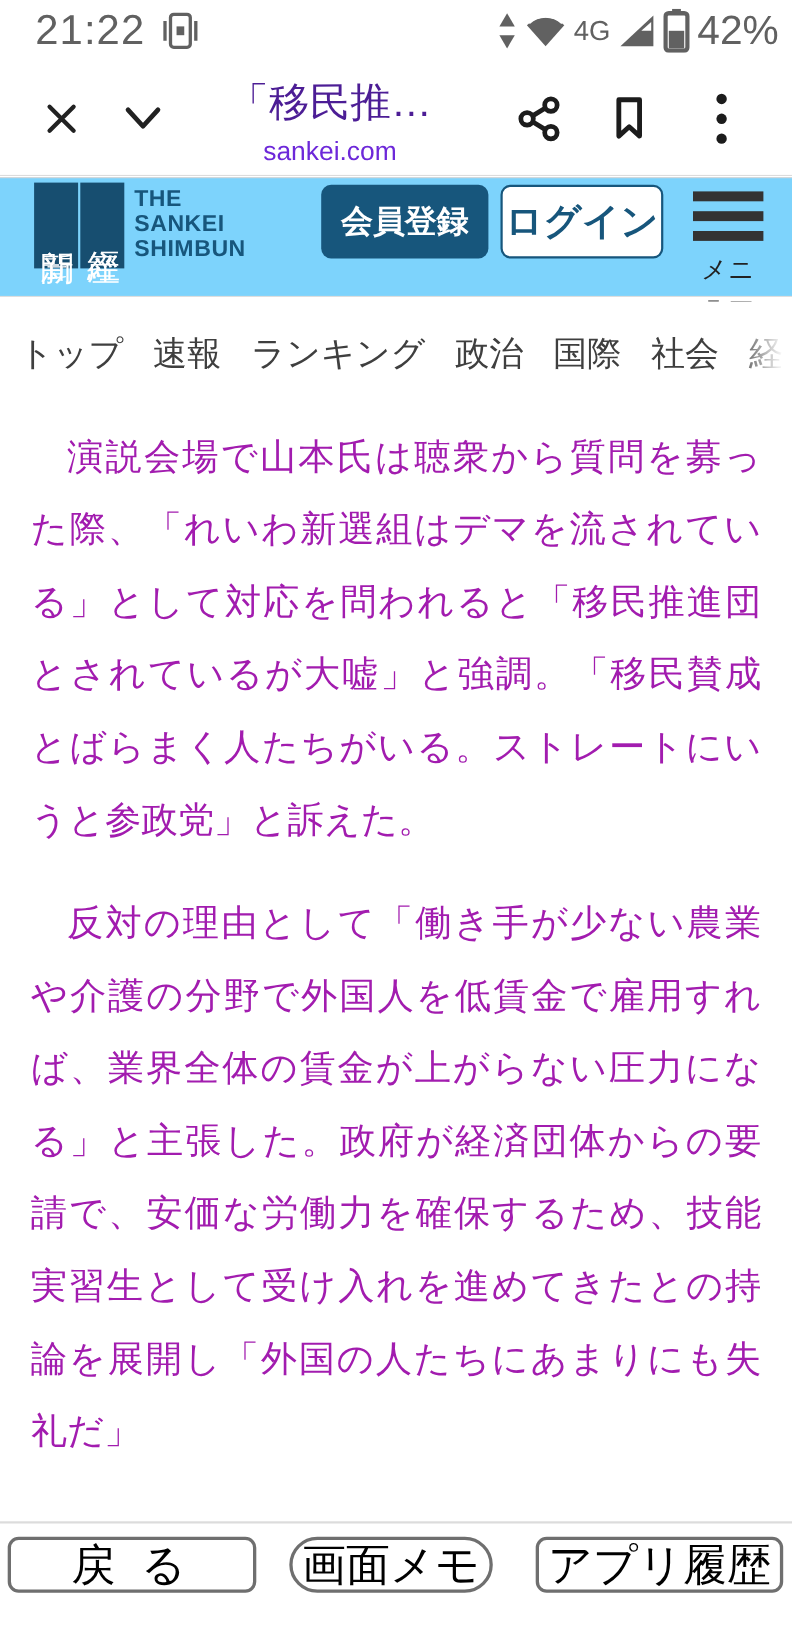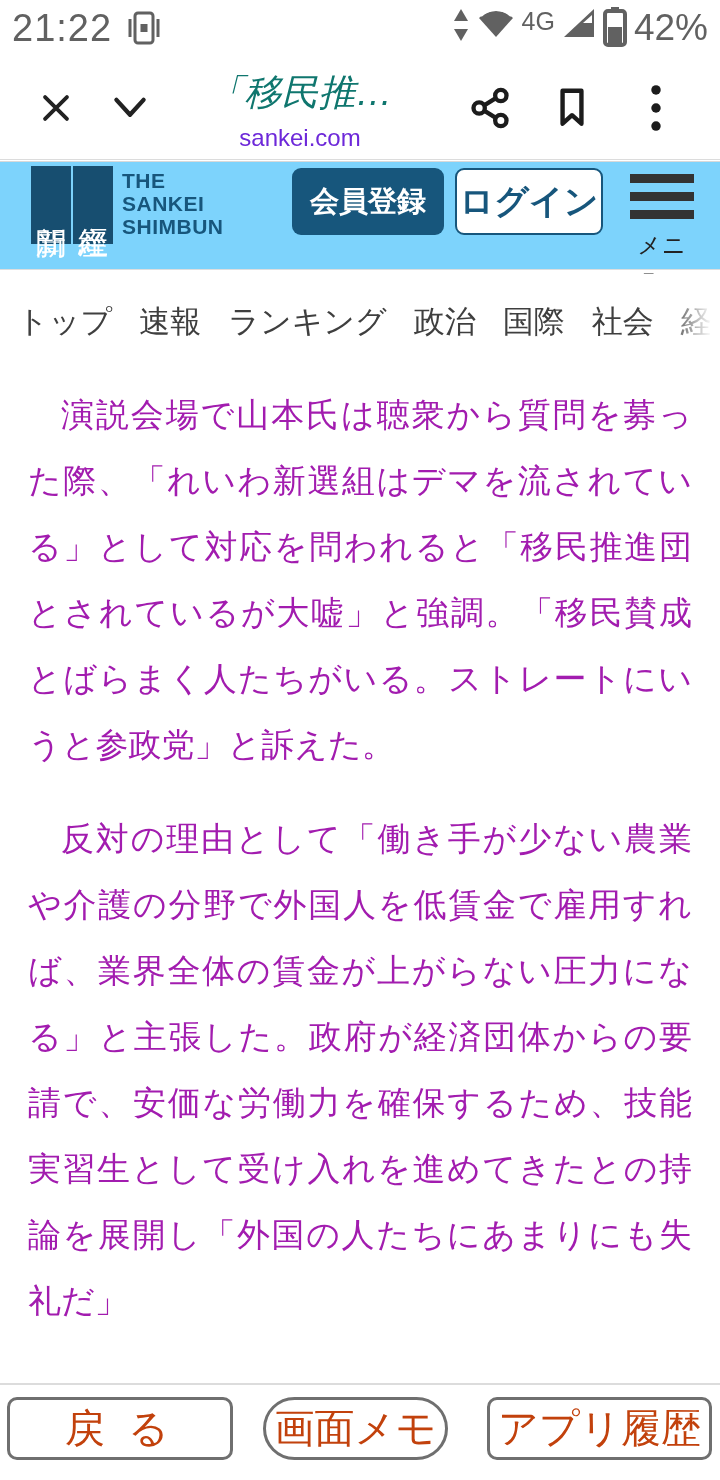--- a/index.html
+++ b/index.html
@@ -3,39 +3,39 @@
 <meta charset="utf-8">
 <style>
   * { margin:0; padding:0; box-sizing:border-box; }
   html,body { width:720px; height:1480px; background:#fff; overflow:hidden;
     font-family:"Liberation Sans","DejaVu Sans",sans-serif; }
   .page { position:relative; width:720px; height:1480px; background:#fff; }
 
   
   .statusbar { position:absolute; top:0; left:0; right:0; height:56px;
     display:flex; align-items:center; color:#616161; }
-  .sb-left { display:flex; align-items:center; gap:12px; padding-left:12px; }
+  .sb-left { display:flex; align-items:center; gap:12px; padding-left:32px; }
   .sb-time { font-size:38px; letter-spacing:1px; }
-  .sb-right { margin-left:auto; display:flex; gap:7px; padding-right:12px; }
+  .sb-right { margin-left:auto; display:flex; align-items:center; gap:7px; padding-right:12px; }
   .sb-net { font-size:25px; }
   .sb-batt-pct { font-size:37px; }
   .sb-icon { display:block; }
 
   
   .chrome { position:absolute; top:56px; left:0; right:0; height:104px; background:#fff;
     border-bottom:1px solid #dcdcdc; }
   .chrome-icon { position:absolute; top:0; height:104px; display:flex; align-items:center;
     justify-content:center; width:56px; cursor:pointer; }
   .ci-close { left:28px; }
   .ci-expand { left:102px; }
   .ci-share { left:462px; }
   .ci-bookmark { left:544px; }
   .ci-overflow { left:628px; }
   .chrome-center { position:absolute; left:160px; width:280px; top:12px; text-align:center; }
-  .chrome-title { font-size:37px; color:#0f766e; white-space:nowrap;font-style:italic; }
+  .chrome-title { font-size:37px; color:#4c1d95; white-space:nowrap; }
   .chrome-domain { font-size:24px; color:#6d28d9; margin-top:6px; }
 
   
   .siteheader { position:absolute; top:161px; left:0; right:0; height:109px; background:#7dd3fc;
     border-top:1px solid #d9d9d9; border-bottom:1px solid #dedede; }
   .logo { position:absolute; left:31px; top:4px; display:flex; gap:2px; cursor:pointer; }
   .seal { width:40px; height:78px; background:#174e70; color:#fff;
     writing-mode:vertical-rl; text-orientation:upright;
     font-family:"Liberation Serif","DejaVu Serif",serif;
     font-size:30px; line-height:40px; text-align:center; letter-spacing:2px; }
@@ -64,22 +64,22 @@
 
   
   .article { position:absolute; top:369px; left:0; right:0; bottom:97px; background:#fff;
     padding:13px 28px 0 28px; overflow:hidden; }
   .article p { font-size:33px; line-height:66px; color:#a21caf; text-indent:1em;
     margin-bottom:28px; text-align:justify; }
 
   
   .bottombar { position:absolute; left:0; right:0; bottom:0; height:97px; background:#fff;
     border-top:2px solid #dcdcdc; }
-  .bb-btn { position:absolute; top:12px; height:63px; background:#fff;
-    border:3px solid #6f6f6f; color:#c2410c; font-size:40px;
+  .bb-btn { position:absolute; top:12px; height:51px; background:#fff;
+    border:3px solid #6f6f6f; color:#000000; font-size:40px;
     display:flex; align-items:center; justify-content:center; cursor:pointer; }
   .bb-back { left:7px; width:226px; border-radius:10px; letter-spacing:6px; }
   .bb-memo { left:263px; width:185px; border-radius:36px; }
   .bb-history { left:487px; width:225px; border-radius:10px; }
 </style>
 </head>
 <body>
 
 <div class="page">
 

